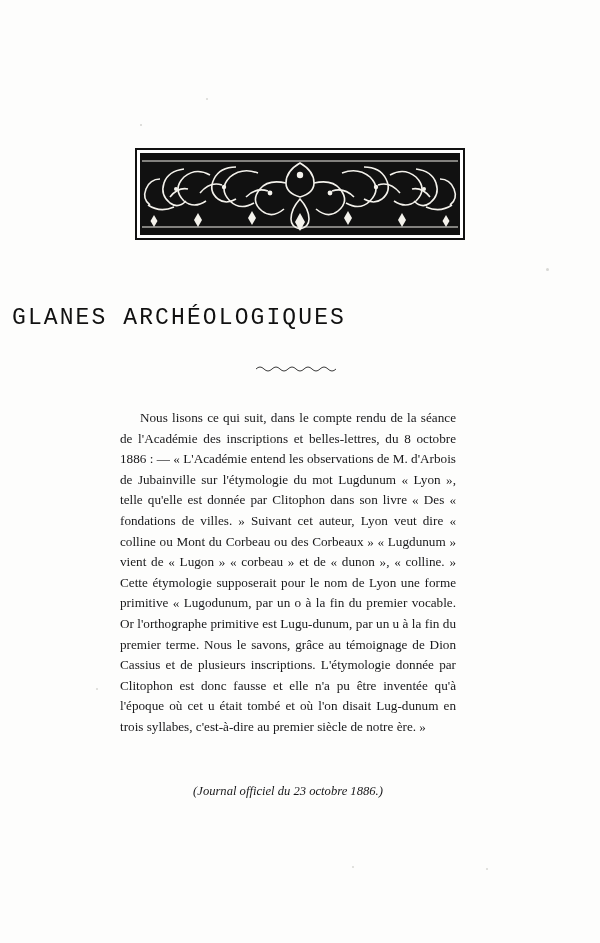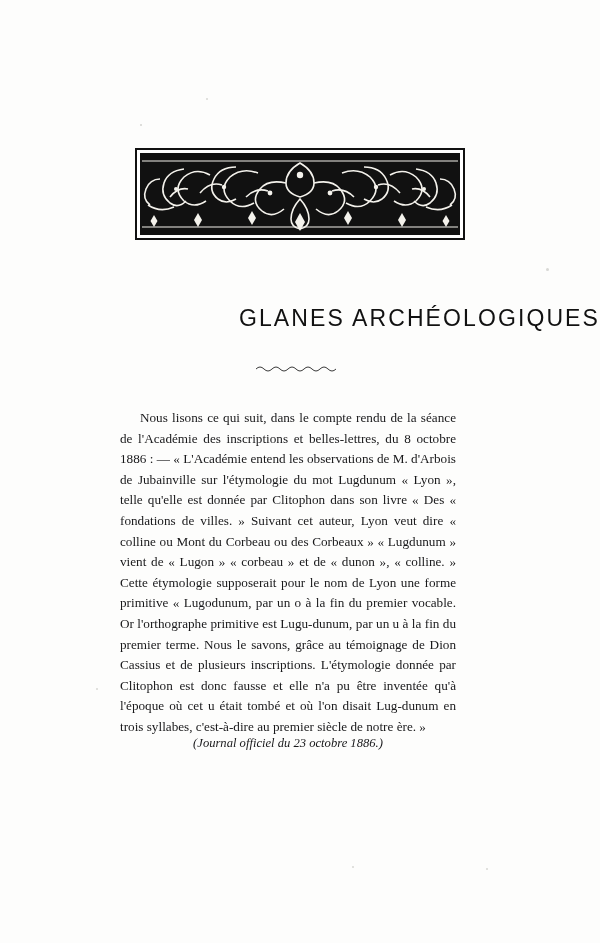--- a/index.html
+++ b/index.html
@@ -50,25 +50,26 @@
     background: #111;
     position: relative;
     overflow: hidden;
   }
 
   .title {
     position: absolute;
     top: 305px;
     left: 0;
     right: 0;
-    text-align: right;
+    text-align: left;
     font-size: 23px;
     letter-spacing: 2.1px;
     color: #111;
-    font-family: Liberation Sans, sans-serif;
+    font-family: Liberation Mono, monospace;
+    padding-left: 12px;
   }
 
   .divider {
     position: absolute;
     top: 364px;
     left: 0;
     right: 0;
     display: flex;
     justify-content: center;
   }
@@ -82,21 +83,21 @@
     font-size: 13.2px;
     line-height: 20.6px;
     text-align: justify;
     color: #18181a;
   }
   .body-text p { margin: 8px; }
   .indent { text-indent: 20px; }
 
   .source {
     position: absolute;
-    top: 736px;
+    top: 784px;
     left: 112px;
     width: 352px;
     text-align: center;
     font-size: 12.6px;
     font-style: italic;
     color: #18181a;
   }
 </style>
 </head>
 <body>

